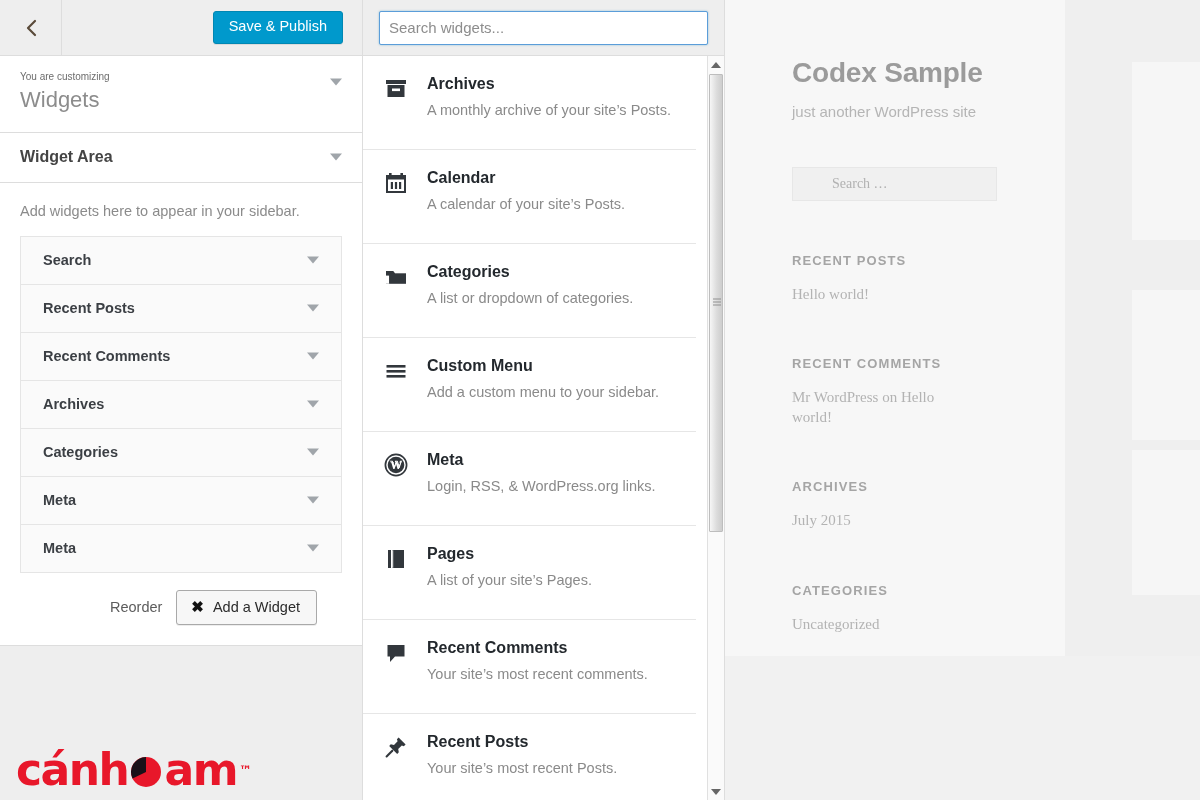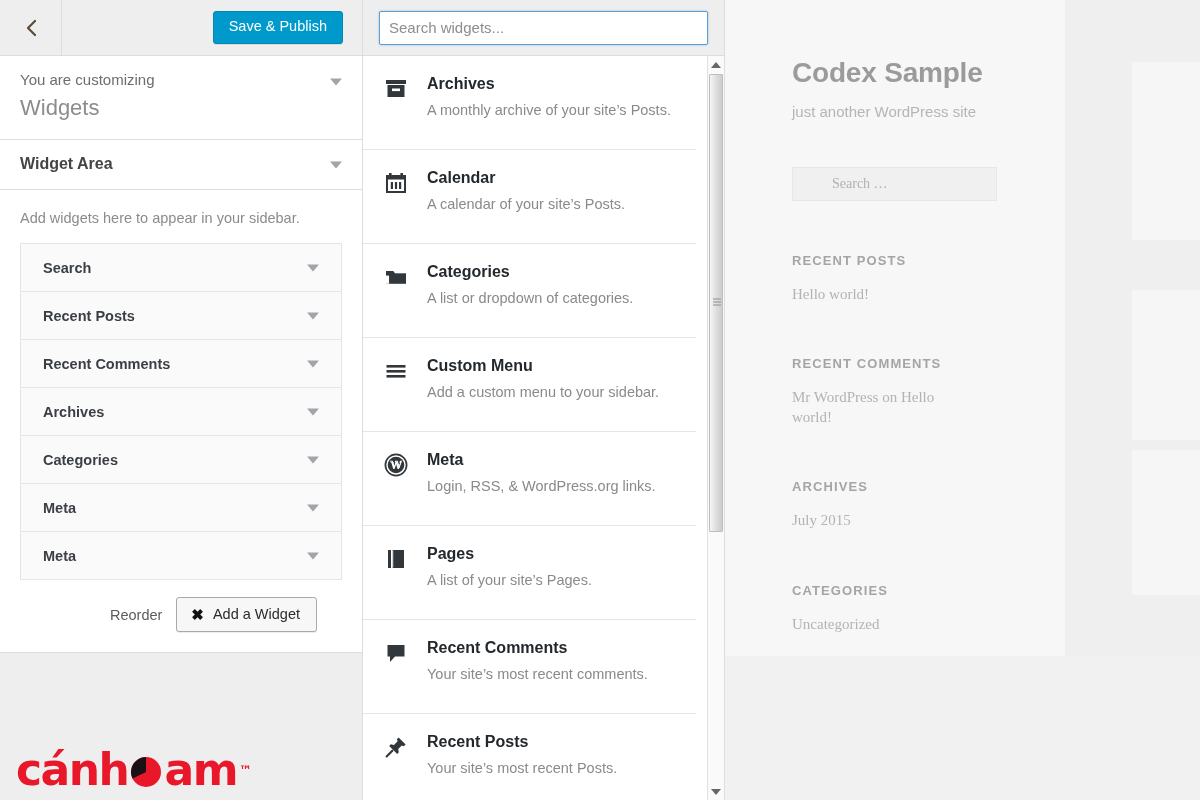--- a/index.html
+++ b/index.html
@@ -53,21 +53,21 @@
     box-shadow: 0 1px 0 rgba(0,0,0,0.08);
     margin-left: 18px;
   }
 
   .cz-section-customizing {
     padding: 13px 20px 16px;
     border-bottom: 1px solid #dddddd;
     position: relative;
     cursor: pointer;
   }
-  .cz-eyebrow { font-size: 15px; color: #6d6d6d; line-height: 1.5; }
+  .cz-eyebrow { font-size: 10px; color: #6d6d6d; line-height: 1.5; }
   .cz-title   { font-size: 22px; color: #8c8c8c; font-weight: 400; line-height: 1.4; margin-top: 1px; }
 
   .cz-panel-head {
     padding: 15px 20px 16px;
     border-bottom: 1px solid #dddddd;
     position: relative;
     cursor: pointer;
   }
   .cz-panel-head-label { font-size: 16px; color: #444444; font-weight: bold; }
 

